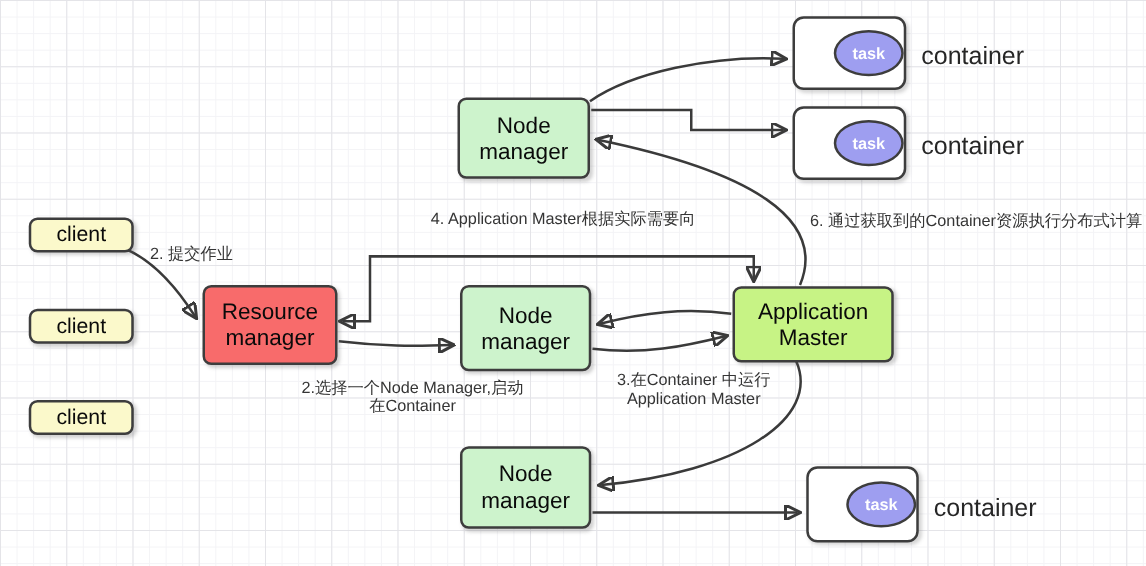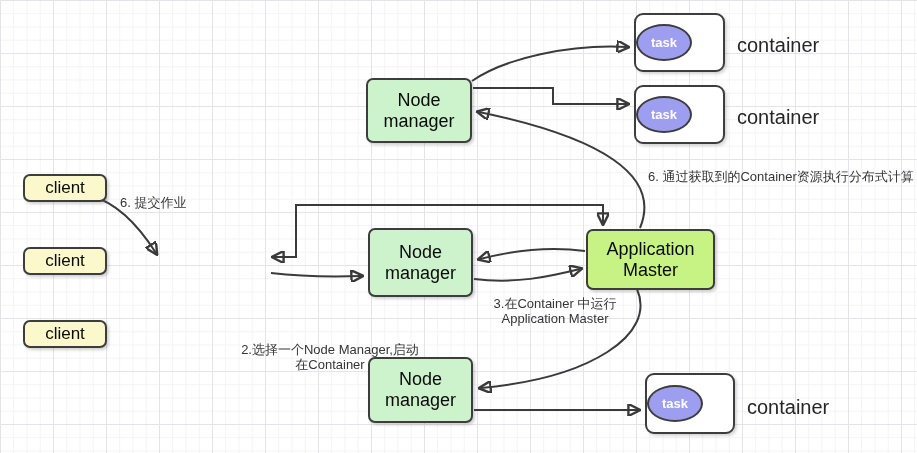--- a/index.html
+++ b/index.html
@@ -25,40 +25,40 @@
   }
   .client{left:23px;width:84px;height:28px;background:#fbf9cb;font-size:17px;}
   .client.c1{top:174px}.client.c2{top:247px}.client.c3{top:320px}
   .rm{left:162px;top:228px;width:108px;height:64px;background:#f86b6b;font-size:18px;}
   .nm{width:106px;background:#cdf3cc;font-size:18px;}
   .nm.top{left:366px;top:78px;height:65px;}
   .nm.mid{left:368px;top:228px;width:105px;height:69px;}
   .nm.bot{left:368px;top:357px;width:105px;height:66px;}
   .am{left:586px;top:229px;width:129px;height:61px;background:#c7f385;font-size:18px;}
   .containerbox{
-    position:absolute;display:flex;align-items:center;justify-content:flex-start;
+    position:absolute;display:flex;align-items:center;justify-content:flex-end;
     background:#ffffff;border:2px solid #3d3d3d;border-radius:9px;
     box-sizing:border-box;box-shadow:2px 2px 3px rgba(90,90,90,.25);
   }
   .containerbox.k1{left:634px;top:13px;width:91px;height:59px;}
   .containerbox.k2{left:634px;top:85px;width:91px;height:59px;}
   .containerbox.k3{left:645px;top:373px;width:90px;height:61px;}
   .task{
     width:56px;height:37px;border:2px solid #3d3d3d;border-radius:50%;
     background:#9e9ef0;display:flex;align-items:center;justify-content:center;
     color:#ffffff;font-size:13px;font-weight:bold;box-sizing:border-box;
   }
   .caption{position:absolute;font-size:20px;color:#262626;}
   .caption.p1{left:737px;top:34px;}
   .caption.p2{left:737px;top:106px;}
   .caption.p3{left:747px;top:396px;}
   .ann{position:absolute;font-size:13px;color:#353535;line-height:15px;}
   .ann.center{text-align:center;}
   .ann.s1{left:120px;top:195px;}
-  .ann.s2{left:230px;top:302px;width:200px;margin-top:40px;}
+  .ann.s2{left:230px;top:302px;width:200px;}
   .ann.s3{left:485px;top:296px;width:140px;}
   .ann.s4{left:288px;top:167px;width:325px;}
   .ann.s5{left:648px;top:169px;}
 </style>
 </head>
 <body>
 
 <div class="canvas">
 
   <svg class="connectors" viewBox="0 0 917 453" xmlns="http://www.w3.org/2000/svg">
@@ -77,20 +77,21 @@
     <path d="M 637 289 C 657 335 590 378 481 388" marker-end="url(#arrow)"></path>
     <path d="M 472 81 C 505 58 570 44 627 47" marker-end="url(#arrow)"></path>
     <path d="M 473 88 L 553 88 L 553 104 L 627 104" marker-end="url(#arrow)"></path>
     <path d="M 474 410 L 638 410" marker-end="url(#arrow)"></path>
   </svg>
 
   <div class="node client c1">client</div>
   <div class="node client c2">client</div>
   <div class="node client c3">client</div>
 
+  <div class="node rm">Resource manager</div>
 
   <div class="node nm top">Node manager</div>
   <div class="node nm mid">Node manager</div>
   <div class="node nm bot">Node manager</div>
 
   <div class="node am">Application Master</div>
 
   <div class="containerbox k1">
     <div class="task">task</div>
   </div>
@@ -98,30 +99,31 @@
     <div class="task">task</div>
   </div>
   <div class="containerbox k3">
     <div class="task">task</div>
   </div>
 
   <div class="caption p1">container</div>
   <div class="caption p2">container</div>
   <div class="caption p3">container</div>
 
-  <div class="ann s1">6. 提交作业</div>
+  <div class="ann s1">2. 提交作业</div>
 
   <div class="ann s2 center">
     <div>2.选择一个Node Manager,启动</div>
     <div>在Container</div>
   </div>
 
   <div class="ann s3 center">
     <div>3.在Container 中运行</div>
     <div>Application Master</div>
   </div>
 
   <div class="ann s4 center">
+    <div>4. Application Master根据实际需要向</div>
   </div>
 
   <div class="ann s5">6. 通过获取到的Container资源执行分布式计算</div>
 
 </div>
 
 </body></html>

